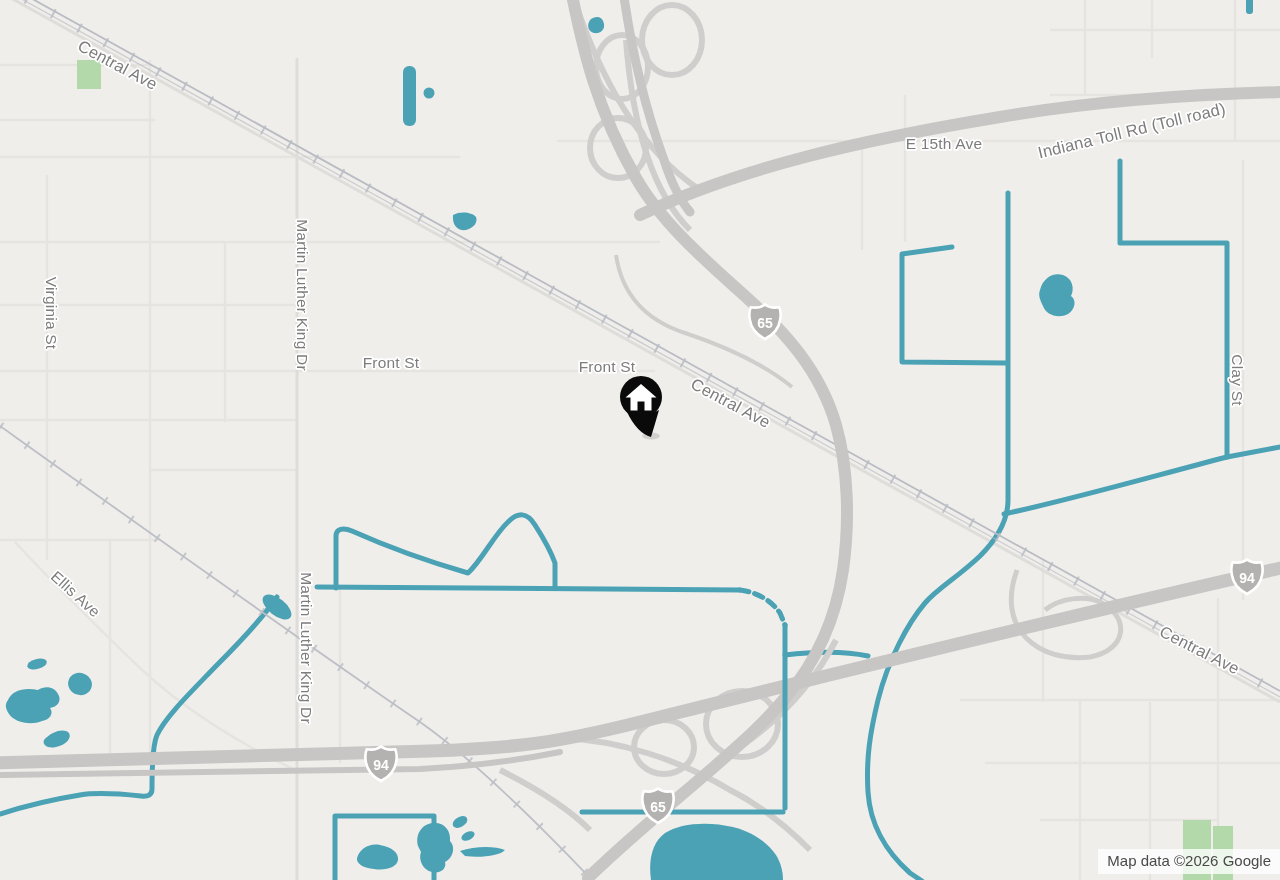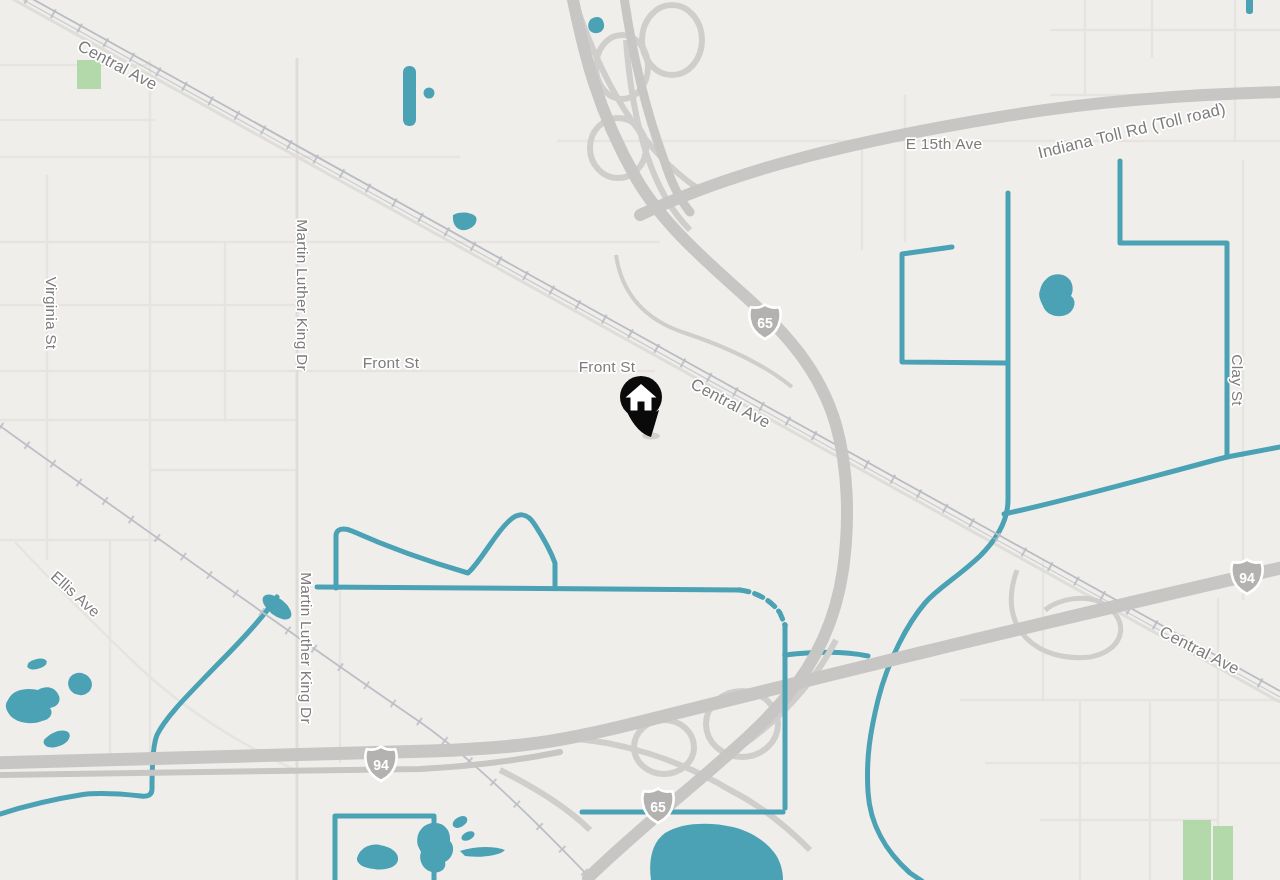--- a/index.html
+++ b/index.html
@@ -215,13 +215,16 @@
     </g>
   </svg>
 
   <div class="logo">
     <svg width="130" height="42" viewBox="0 0 130 42">
       <text x="5" y="31" style="font-family:'Liberation Sans',sans-serif;font-weight:bold;font-size:28px;letter-spacing:.5px;
                    fill:#fdfdfd;stroke:#5f5f5f;stroke-width:5.5px;paint-order:stroke;stroke-linejoin:round;">Google</text>
     </svg>
   </div>
 
+  <div class="attribution">
+    <span>Map data ©2026 Google</span>
+  </div>
 </div>
 
 </body></html>

